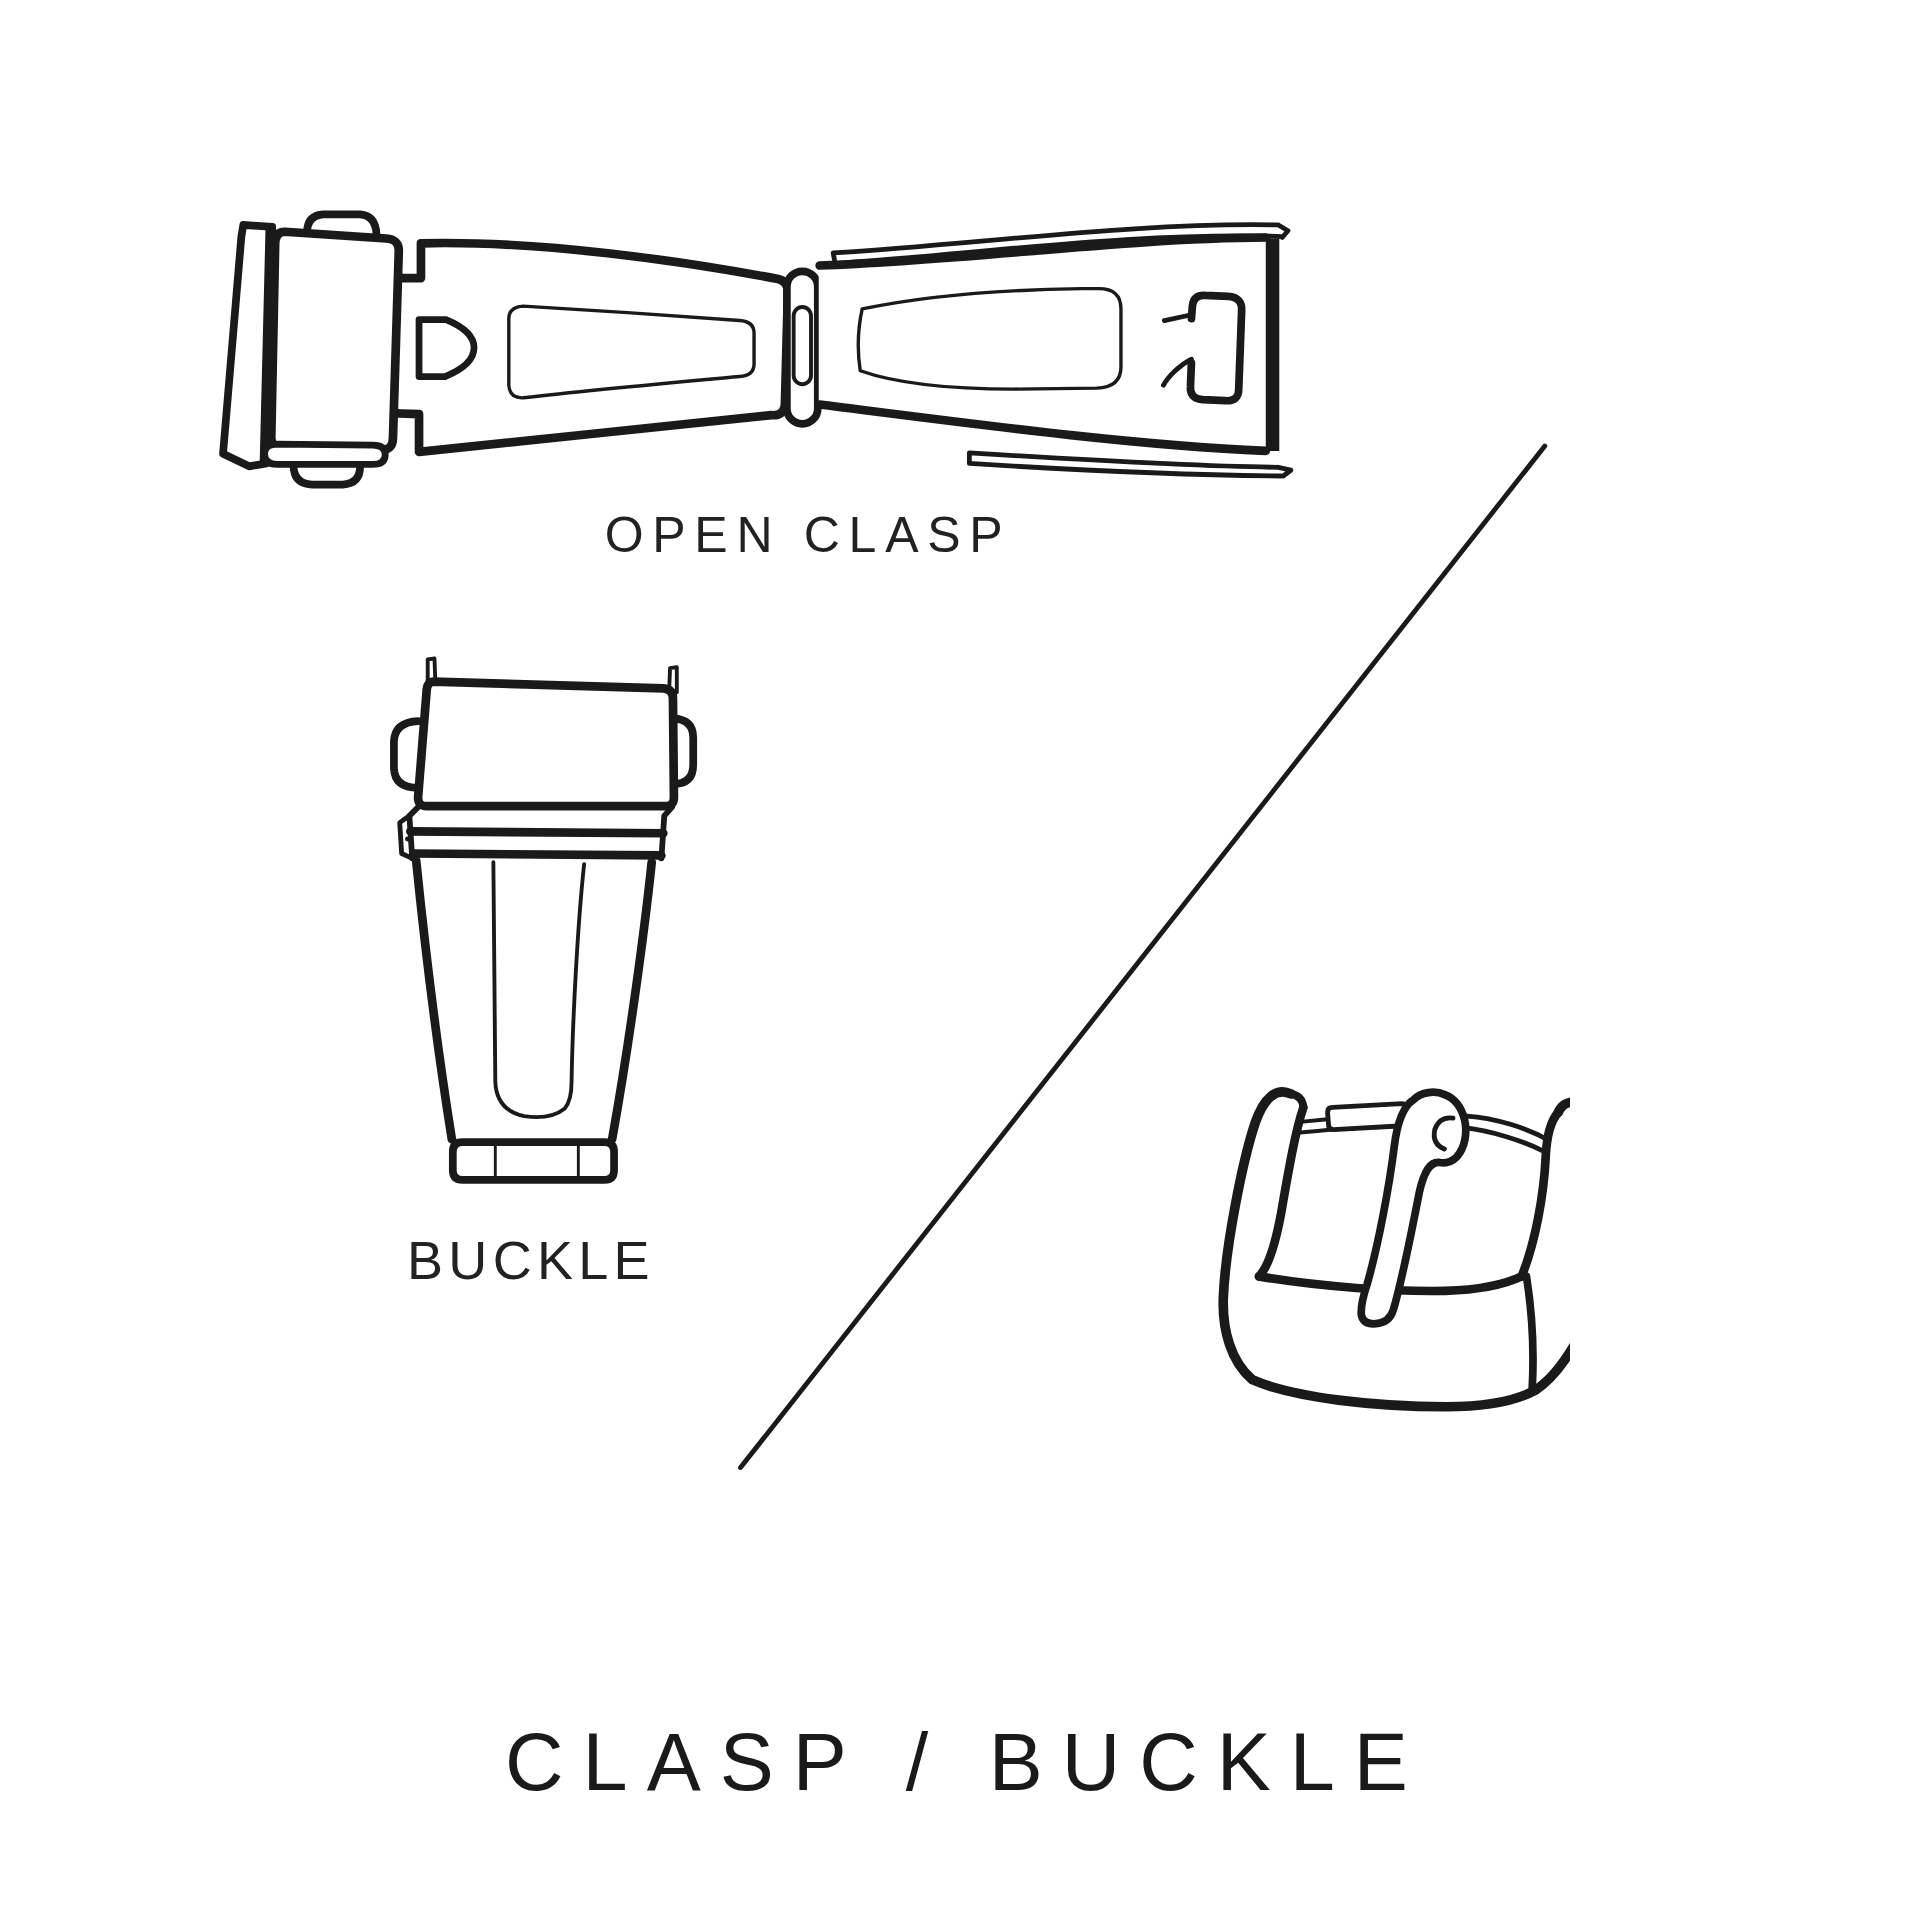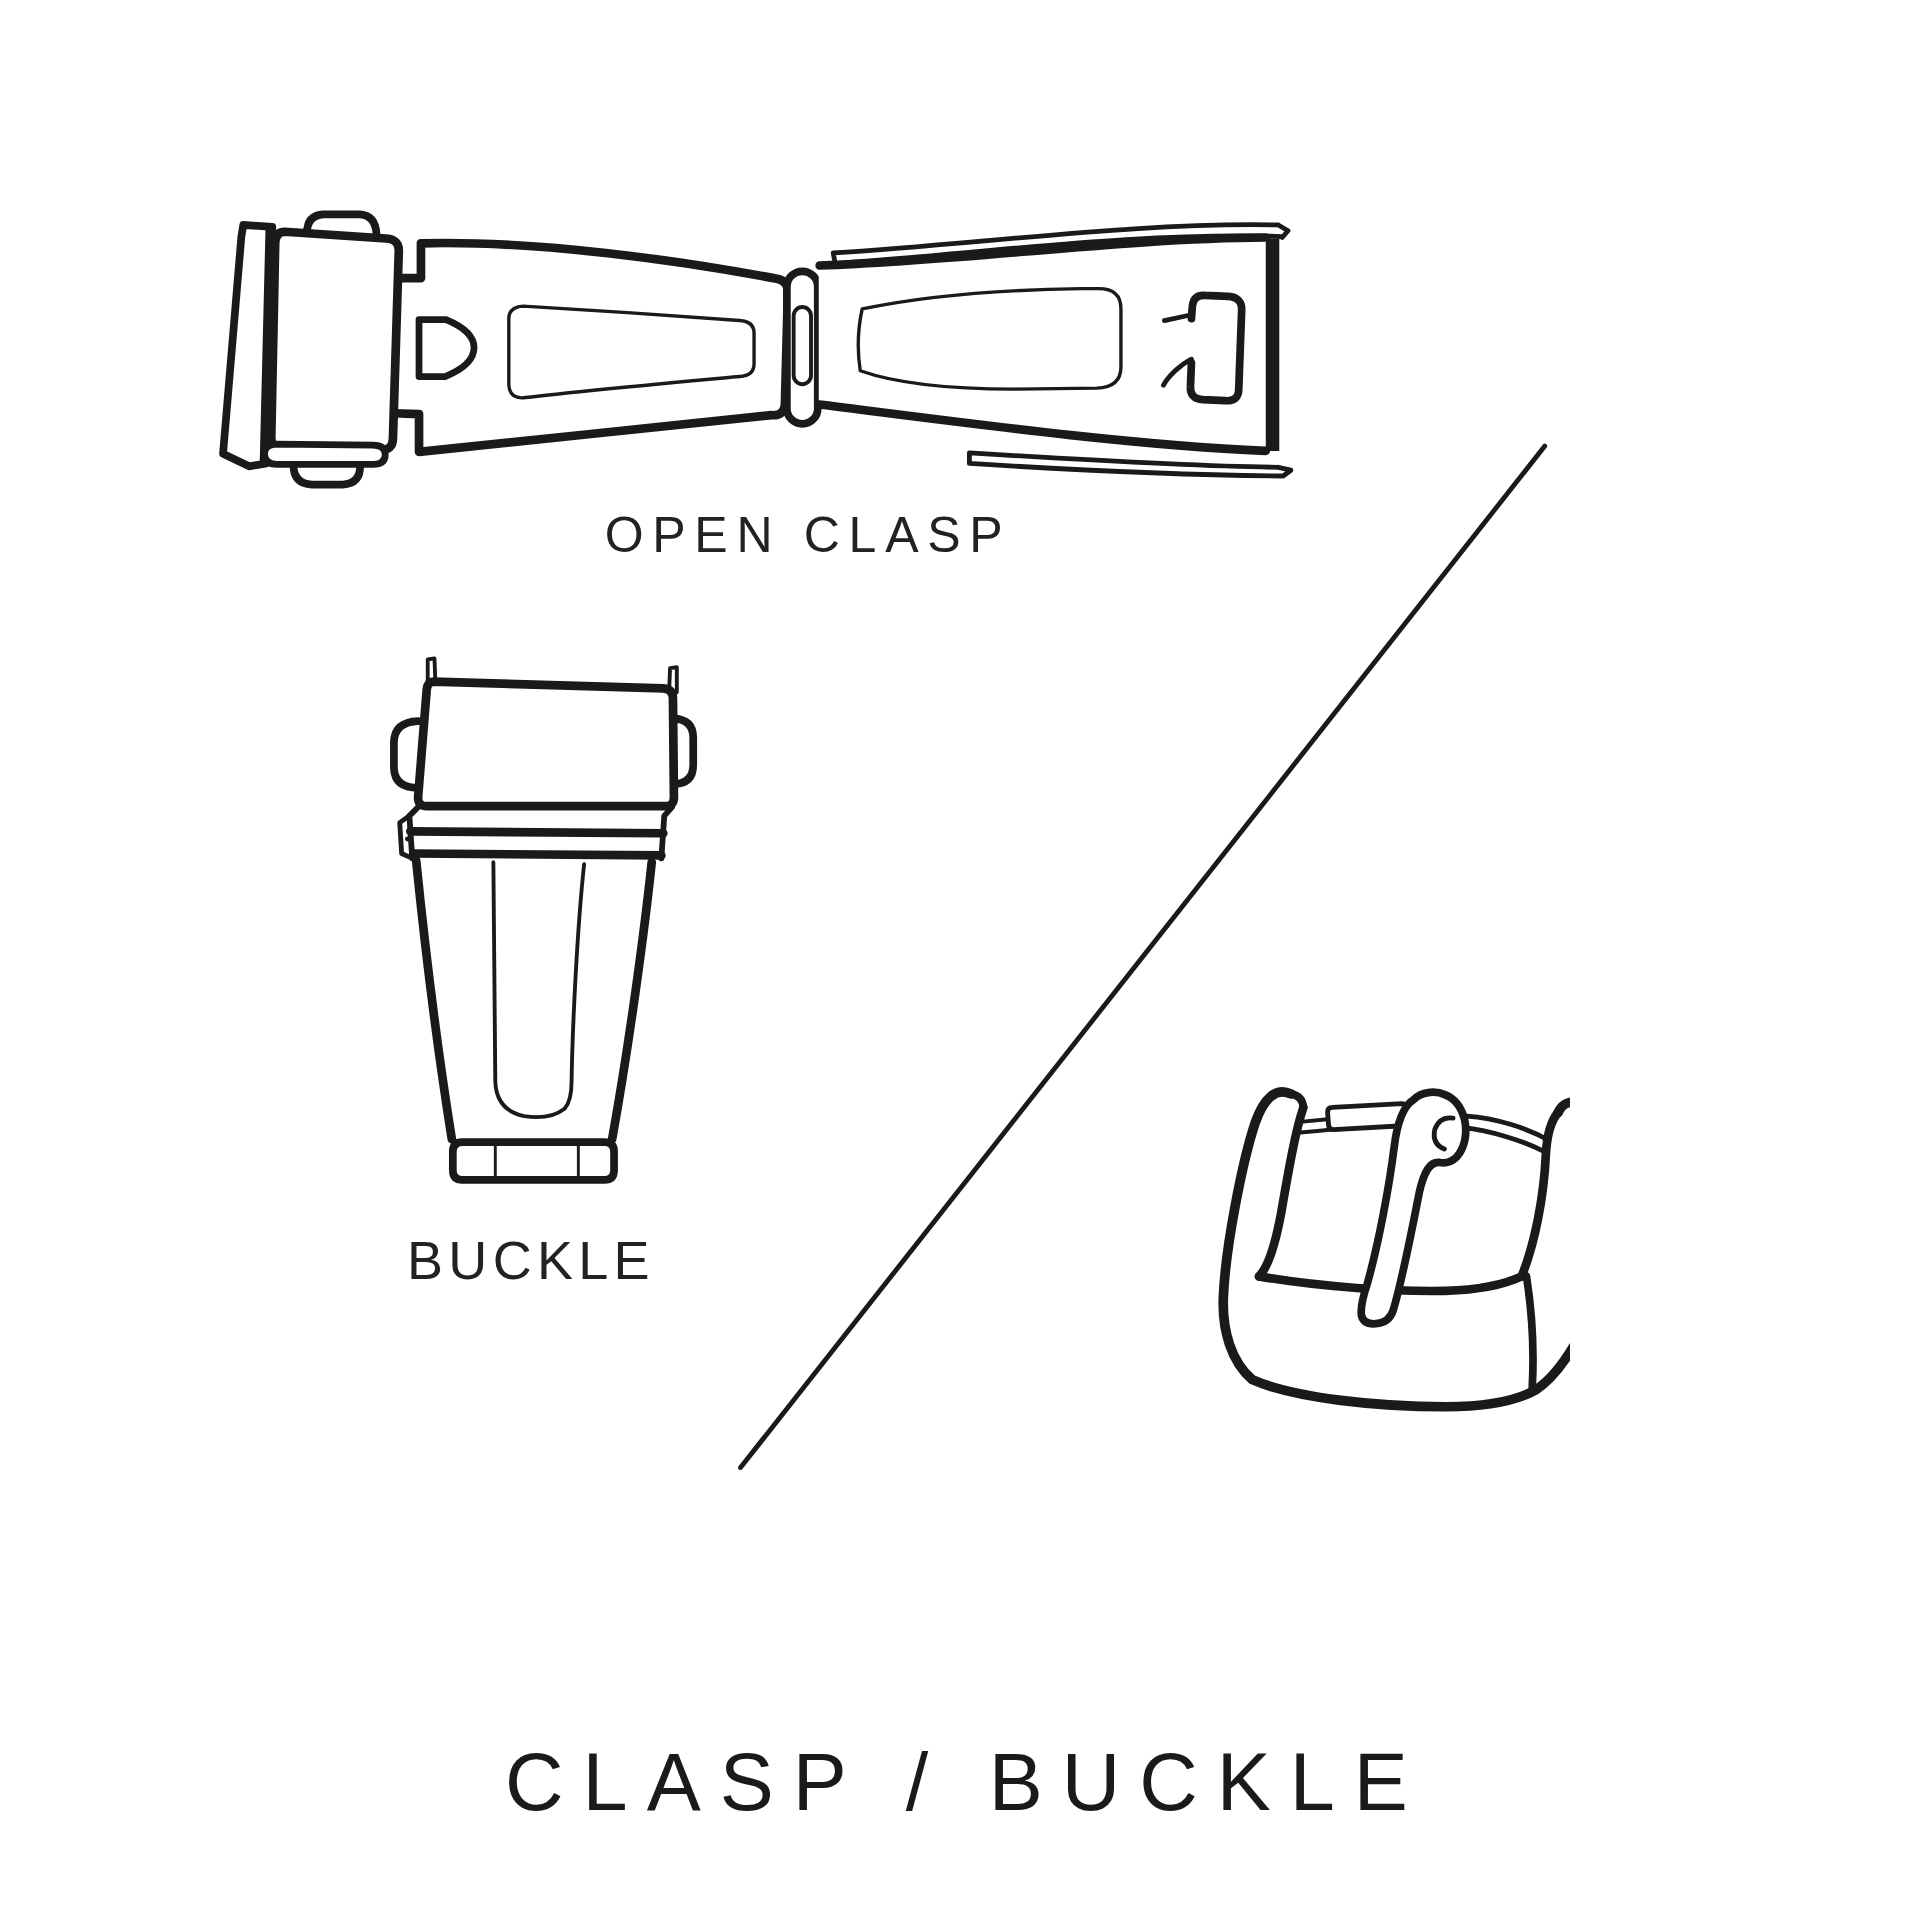--- a/index.html
+++ b/index.html
@@ -3,21 +3,21 @@
 <meta charset="utf-8">
 <style>
   html,body{margin:0;padding:0;background:#fff;}
   .page{position:relative;width:1570px;height:1931px;background:#fff;overflow:hidden;
         font-family:"Liberation Sans",sans-serif;color:#1a1a1a;}
   svg.art{position:absolute;left:0;top:0;}
   .label{position:absolute;transform:translate(-50%,-50%);white-space:nowrap;color:#222;}
   .label-open{left:808px;top:535px;font-size:50px;letter-spacing:8.7px;margin-right:-8.7px;}
   .label-closed{left:531px;top:1260px;font-size:54px;letter-spacing:5.3px;margin-right:-5.3px;}
   .title{position:absolute;left:966px;top:1762px;transform:translate(-50%,-50%);
-         font-size:81px;letter-spacing:19px;margin-right:-19px;white-space:nowrap;color:#1a1a1a;margin-top:20px;}
+         font-size:81px;letter-spacing:19px;margin-right:-19px;white-space:nowrap;color:#1a1a1a;}
 </style>
 </head>
 <body>
 
 <div class="page">
   <svg class="art" width="1931" height="1931" viewBox="0 0 2000 2000">
     <g stroke="#1a1a1a" fill="none" stroke-linecap="round" stroke-linejoin="round">
 
       <g>
 

